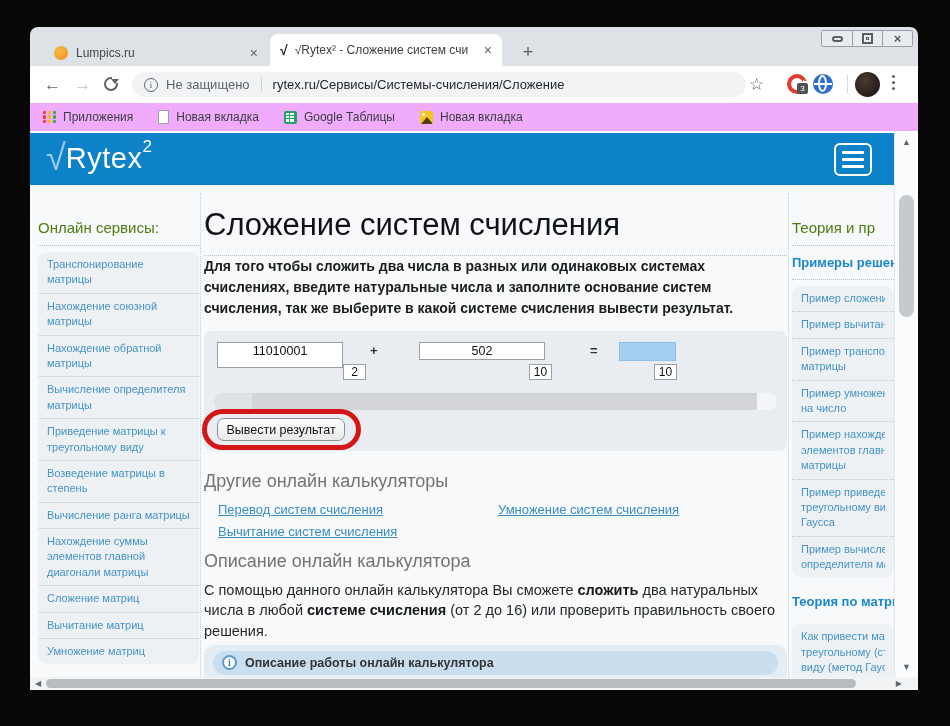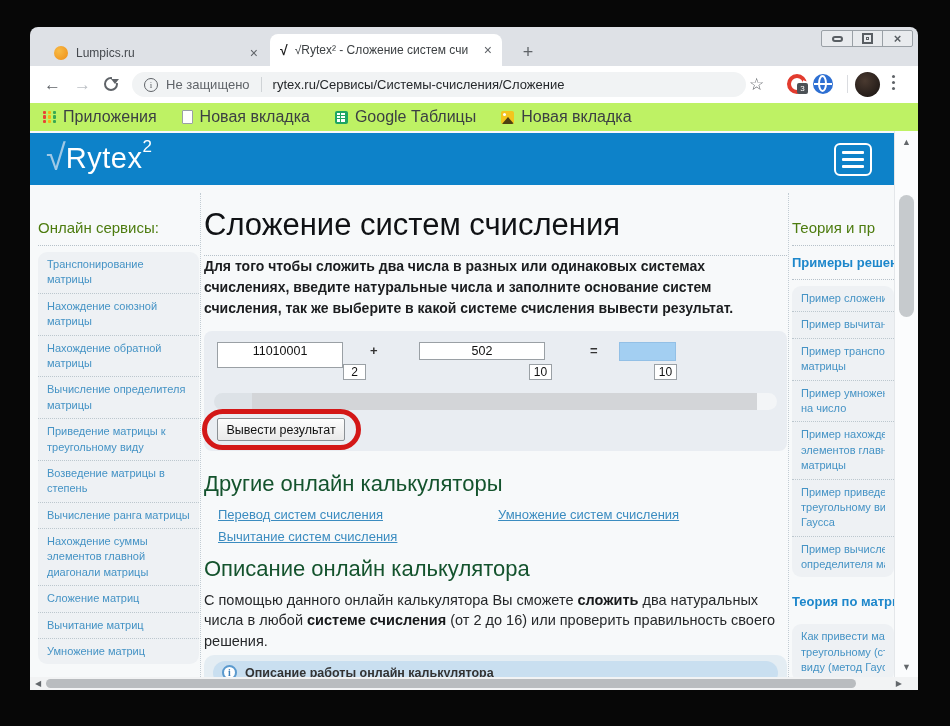--- a/index.html
+++ b/index.html
@@ -44,21 +44,21 @@
   .ext-badge{position:absolute;right:-5px;bottom:-4px;width:11px;height:11px;background:#4c5156;border-radius:2px;color:#fff;font-size:8px;display:flex;align-items:center;justify-content:center}
   .ext2{position:absolute;left:783px;top:8px;width:20px;height:20px;border-radius:50%;background:#2d6fd2;overflow:hidden}
   .ext2 .globe-v{position:absolute;left:5px;top:1px;width:9px;height:17px;border:2px solid #fff;border-radius:50%}
   .ext2 .globe-h{position:absolute;left:1px;top:9px;width:18px;height:2px;background:#fff}
   .toolbar-sep{position:absolute;left:817px;top:9px;width:1px;height:18px;background:#dadce0}
   .avatar{position:absolute;left:825px;top:6px;width:25px;height:25px;border-radius:50%;background:radial-gradient(circle at 40% 35%,#4a3a30,#161110)}
   .menu-dots{position:absolute;left:862px;top:9px;display:flex;flex-direction:column;gap:3px}
   .menu-dots i{width:3px;height:3px;border-radius:50%;background:#5f6368}
 
   
-  .bookmarks{position:absolute;top:76px;left:0;right:0;height:28px;background:#bef264;display:flex;align-items:center;padding-left:13px;font-size:16px;color:#3c4043}
+  .bookmarks{position:absolute;top:76px;left:0;right:0;height:28px;background:#f0abfc;display:flex;align-items:center;padding-left:13px;font-size:12px;color:#3c4043}
   .bm{display:flex;align-items:center;margin-right:25px}
   .bm-ic{margin-right:7px;flex:none}
   .apps-grid{width:13px;height:13px;display:grid;grid-template-columns:repeat(3,1fr);grid-template-rows:repeat(3,1fr);gap:1.5px}
   .apps-grid i{border-radius:1px}
   .apps-grid i:nth-child(3n+1){background:#e94335}
   .apps-grid i:nth-child(3n+2){background:#f6b50f}
   .apps-grid i:nth-child(3n){background:#36a852}
   .doc-ic{width:11px;height:14px;background:#fff;border:1.5px solid #9aa0a6;border-radius:1px}
   .sheet-ic{width:13px;height:13px;background:#1da562;border-radius:2px;display:flex;align-items:center;justify-content:center}
   .sheet-ic i{width:8px;height:9px;background:
@@ -104,23 +104,23 @@
   .ci-b2{left:325px;top:33px;width:23px;height:16px;line-height:14px;font-size:12px}
   .ci-b3{left:450px;top:33px;width:23px;height:16px;line-height:14px;font-size:12px}
   .op{position:absolute;font-size:13px;font-weight:bold;color:#333}
   .op-plus{left:166px;top:12px}.op-eq{left:386px;top:12px}
   .ci-result{left:415px;top:11px;width:57px;height:19px;background:#a3cff2;border:1px solid #93c0e6}
   .calc-bar{position:absolute;left:10px;top:62px;width:563px;height:17px;border-radius:9px;overflow:hidden;display:flex}
   .calc-bar .c1{width:38px;background:#dde2e7}
   .calc-bar .c2{flex:1;background:#d3d5d8}
   .calc-bar .c3{width:20px;background:#f3f5f7}
   .red-ring{position:absolute;left:-2px;top:78px;width:159px;height:41px;border:5px solid #d31717;border-radius:21px;z-index:2}
-  .calc-btn{position:absolute;left:13px;top:87px;width:128px;height:23px;background:linear-gradient(#fdfdfd,#e9e9e9);border:1px solid #8b9095;border-radius:2px;font-size:12.5px;color:#111;display:flex;align-items:center;justify-content:center;z-index:3;cursor:pointer}
-
-  .section-h{margin-top:20px;font-size:22px;font-weight:400;color:#14532d}
+  .calc-btn{position:absolute;left:13px;top:87px;width:128px;height:23px;background:linear-gradient(#fdfdfd,#e9e9e9);border:1px solid #8b9095;border-radius:7px;font-size:12.5px;color:#111;display:flex;align-items:center;justify-content:center;z-index:3;cursor:pointer}
+
+  .section-h{margin-top:20px;font-size:18px;font-weight:400;color:#737373}
   .link-grid{margin-top:10px;padding-left:14px;display:grid;grid-template-columns:280px auto;row-gap:7px;font-size:13px}
   .mlink{color:#3b8cc0;text-decoration:underline;justify-self:start;white-space:nowrap;cursor:pointer}
   .desc-h{margin-top:12px}
   .desc-p{margin-top:8px;font-size:14.5px;color:#26282a;line-height:1.4}
   .desc-p b{color:#17191b}
 
   .info-box{margin-top:4px;background:#e4edf3;border-radius:10px;padding:6px 9px;height:60px}
   .info-head{background:#c9dff0;border-radius:13px;height:24px;display:flex;align-items:center;gap:8px;padding:0 9px}
   .info-icon{width:15px;height:15px;border-radius:50%;background:#fff;border:2px solid #5b9ace;color:#3d7fb8;font-size:10px;font-weight:bold;display:flex;align-items:center;justify-content:center;font-family:"Liberation Serif",serif;flex:none}
   .info-title{font-size:12.5px;font-weight:bold;color:#333}

